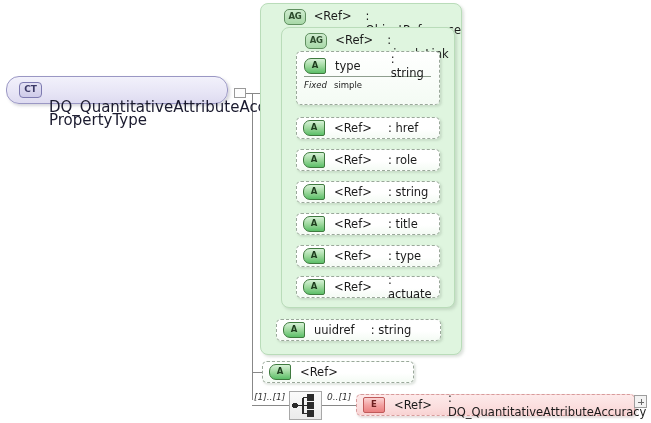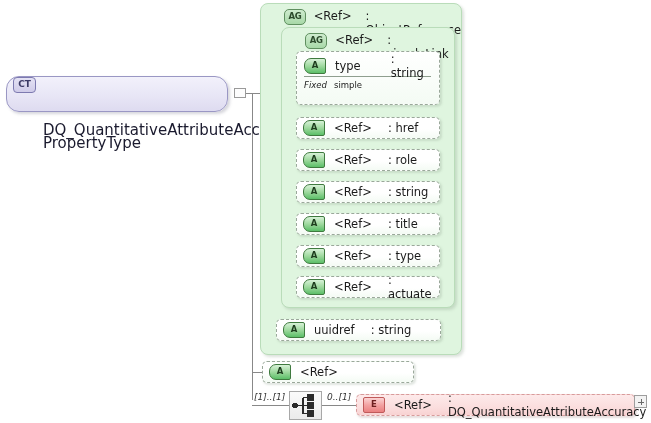--- a/index.html
+++ b/index.html
@@ -22,28 +22,28 @@
     width: 651px;
     height: 423px;
   }
 
   
   .node { position: absolute; box-sizing: border-box; }
 
   
   .ct-box {
     left: 6px; top: 76px;
-    width: 222px; height: 36px;
+    width: 222px; height: 28px;
     background: linear-gradient(to bottom, #f2f1fb 0%, #e8e6f6 55%, #dedbf0 100%);
     border: 1px solid #9a97c4;
     border-radius: 13px;
     box-shadow: 2px 2px 3px rgba(120,120,140,0.30);
     display: flex;
-    align-items: flex-start;
-    padding-left: 6px;
+    align-items: center;
+    padding-left: 12px;
   }
   .badge-ct {
     width: 21px; height: 14px;
     flex: 0 0 auto;
     border: 1px solid #7d7ab0;
     border-radius: 4px;
     background: linear-gradient(to bottom, #e4e2f4, #cfcbe9);
     color: #3c3a66;
     font-size: 9px;
     font-weight: bold;

